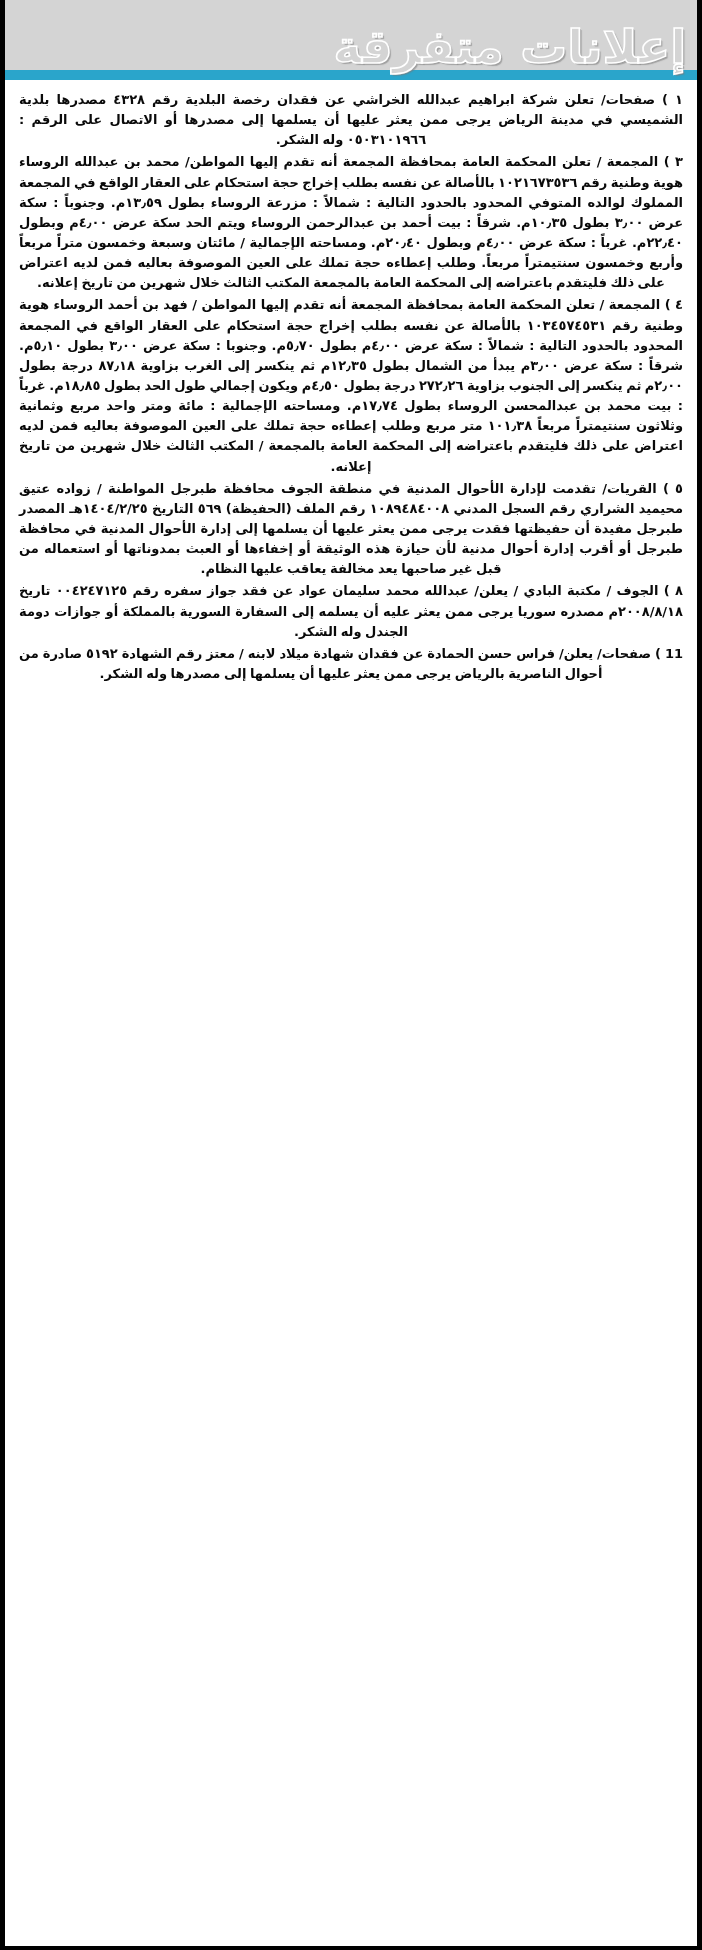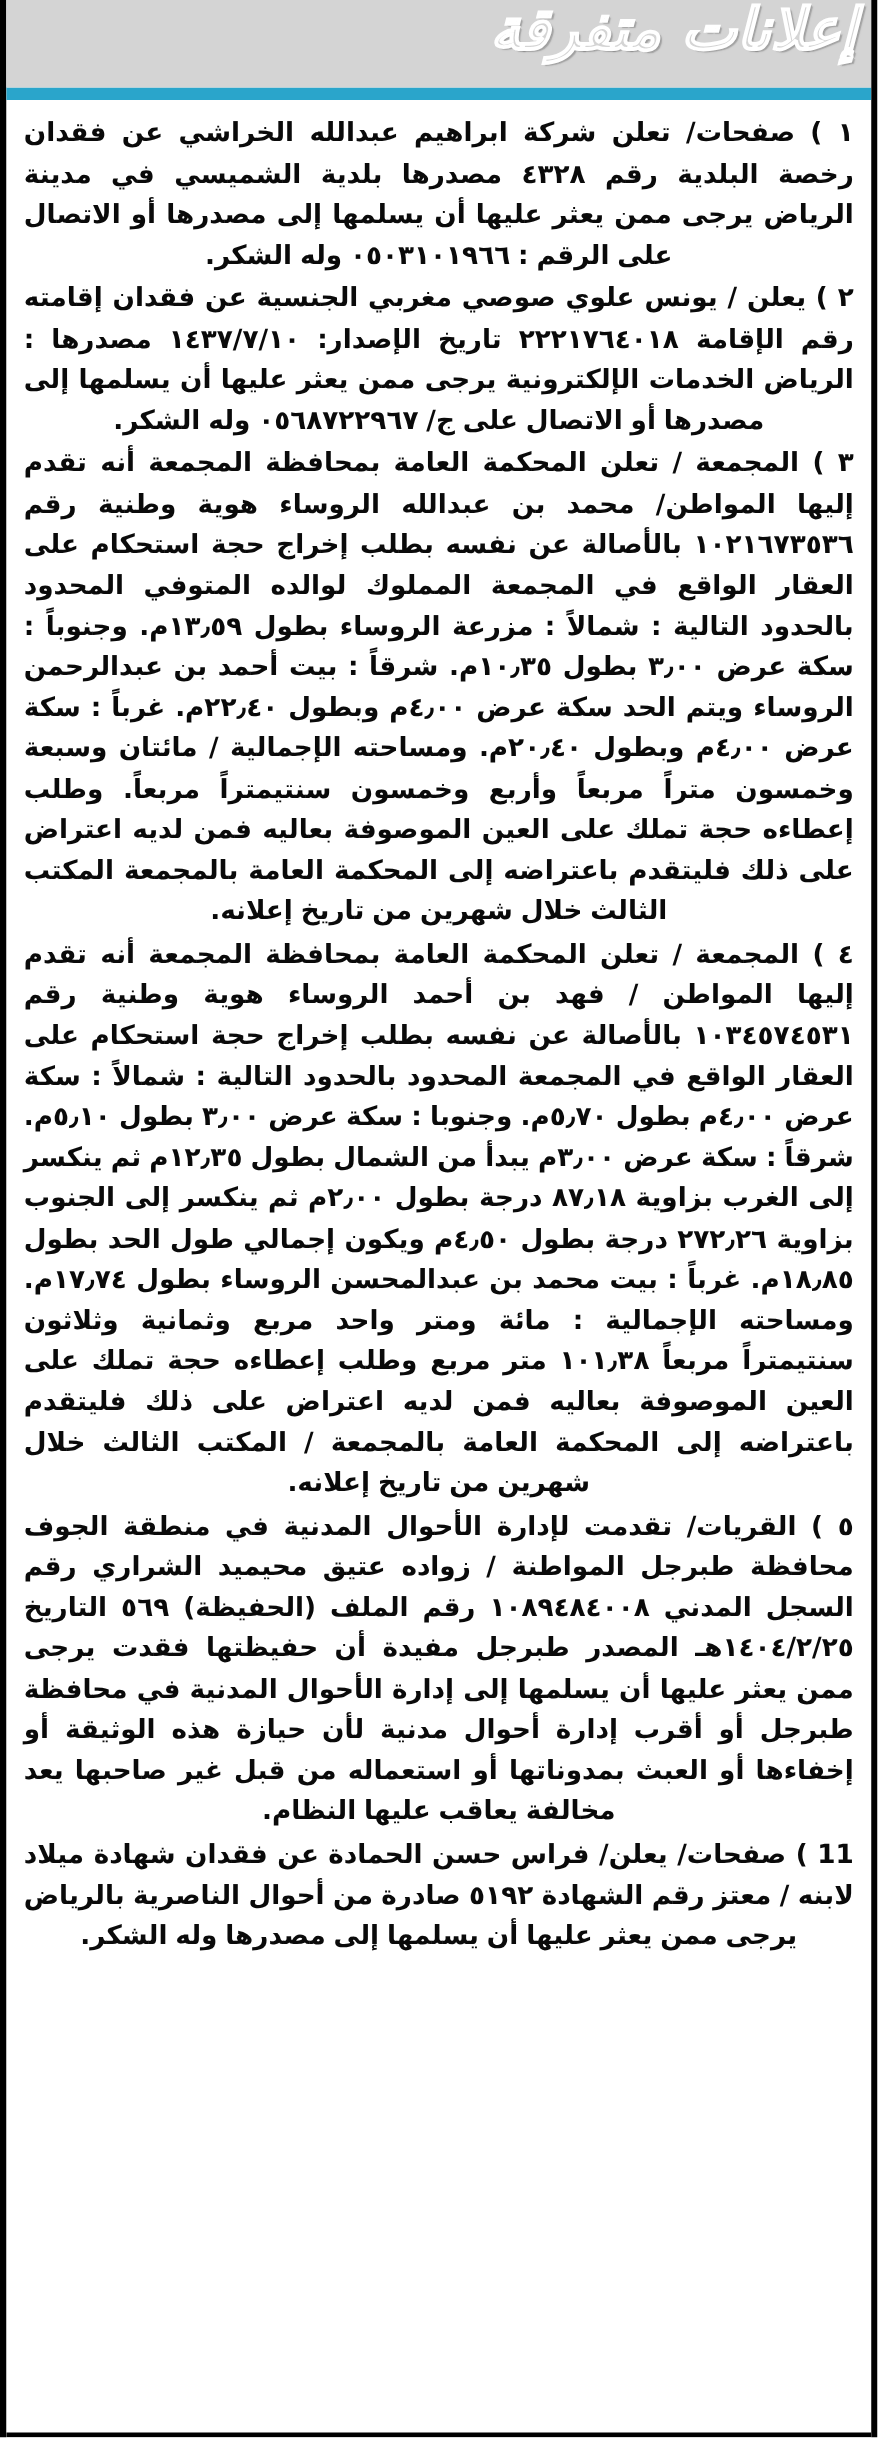--- a/index.html
+++ b/index.html
@@ -24,26 +24,25 @@
     position: relative;
     overflow: hidden;
   }
 
   
   .masthead {
     background: #d4d4d4;
     height: 70px;
     position: relative;
     display: flex;
-    align-items: flex-start;
+    align-items: flex-end;
     justify-content: flex-start;
     padding-right: 14px;
     box-sizing: border-box;
     border-bottom: 0;
-    font-style: italic;
   }
   .masthead-title {
     font-family: "DejaVu Sans", "Liberation Sans", sans-serif;
     font-size: 46px;
     font-weight: bold;
     letter-spacing: 1px;
     color: #d4d4d4;
     -webkit-text-stroke: 1.6px #ffffff;
     text-shadow:
        1px 1px 0 #9a9a9a,
@@ -63,21 +62,21 @@
   
   .ads {
     padding: 10px 14px 14px 14px;
     box-sizing: border-box;
   }
   .ad {
     direction: rtl;
     text-align: justify;
     text-align-last: center;
     font-family: "DejaVu Sans", "Liberation Sans", sans-serif;
-    font-size: 21px;
+    font-size: 13px;
     font-weight: bold;
     line-height: 1.55;
     color: #0a0a0a;
     margin: 0 0 2px 0;
     letter-spacing: -0.2px;
     word-spacing: -1px;
   }
   .ad-num {
     font-weight: bold;
   }
@@ -97,21 +96,21 @@
 <div class="page">
 
   <div class="masthead" style="background: rgb(212, 212, 212);">
     <h1 class="masthead-title" style="color: rgb(212, 212, 212);">إعلانات متفرقة</h1>
   </div>
 
   <div class="accent-bar" style="background: rgb(42, 165, 203);"></div>
 
   <div class="ads" id="ads-list">
       <p class="ad"><span class="ad-num">١ )</span> <span class="ad-text">صفحات/ تعلن شركة ابراهيم عبدالله الخراشي عن فقدان رخصة البلدية رقم ٤٣٢٨ مصدرها بلدية الشميسي في مدينة الرياض يرجى ممن يعثر عليها أن يسلمها إلى مصدرها أو الاتصال على الرقم : ٠٥٠٣١٠١٩٦٦ وله الشكر.</span></p>
-      <p class="ad"><span class="ad-num">٢ )</span> <span class="ad-text">يعلن / يونس علوي صوصي مغربي الجنسية عن فقدان إقامته رقم الإقامة ٢٢٢١٧٦٤٠١٨ تاريخ الإصدار: ١٤٣٧/٧/١٠ مصدرها : الرياض الخدمات الإلكترونية يرجى ممن يعثر عليها أن يسلمها إلى مصدرها أو الاتصال على ج/ ٠٥٦٨٧٢٢٩٦٧ وله الشكر.</span></p>
       <p class="ad"><span class="ad-num">٣ )</span> <span class="ad-text">المجمعة / تعلن المحكمة العامة بمحافظة المجمعة أنه تقدم إليها المواطن/ محمد بن عبدالله الروساء هوية وطنية رقم ١٠٢١٦٧٣٥٣٦ بالأصالة عن نفسه بطلب إخراج حجة استحكام على العقار الواقع في المجمعة المملوك لوالده المتوفي المحدود بالحدود التالية : شمالاً : مزرعة الروساء بطول ١٣٫٥٩م. وجنوباً : سكة عرض ٣٫٠٠ بطول ١٠٫٣٥م. شرقاً : بيت أحمد بن عبدالرحمن الروساء ويتم الحد سكة عرض ٤٫٠٠م وبطول ٢٢٫٤٠م. غرباً : سكة عرض ٤٫٠٠م وبطول ٢٠٫٤٠م. ومساحته الإجمالية / مائتان وسبعة وخمسون متراً مربعاً وأربع وخمسون سنتيمتراً مربعاً. وطلب إعطاءه حجة تملك على العين الموصوفة بعاليه فمن لديه اعتراض على ذلك فليتقدم باعتراضه إلى المحكمة العامة بالمجمعة المكتب الثالث خلال شهرين من تاريخ إعلانه.</span></p>
       <p class="ad"><span class="ad-num">٤ )</span> <span class="ad-text">المجمعة / تعلن المحكمة العامة بمحافظة المجمعة أنه تقدم إليها المواطن / فهد بن أحمد الروساء هوية وطنية رقم ١٠٣٤٥٧٤٥٣١ بالأصالة عن نفسه بطلب إخراج حجة استحكام على العقار الواقع في المجمعة المحدود بالحدود التالية : شمالاً : سكة عرض ٤٫٠٠م بطول ٥٫٧٠م. وجنوبا : سكة عرض ٣٫٠٠ بطول ٥٫١٠م. شرقاً : سكة عرض ٣٫٠٠م يبدأ من الشمال بطول ١٢٫٣٥م ثم ينكسر إلى الغرب بزاوية ٨٧٫١٨ درجة بطول ٢٫٠٠م ثم ينكسر إلى الجنوب بزاوية ٢٧٢٫٢٦ درجة بطول ٤٫٥٠م ويكون إجمالي طول الحد بطول ١٨٫٨٥م. غرباً : بيت محمد بن عبدالمحسن الروساء بطول ١٧٫٧٤م. ومساحته الإجمالية : مائة ومتر واحد مربع وثمانية وثلاثون سنتيمتراً مربعاً ١٠١٫٣٨ متر مربع وطلب إعطاءه حجة تملك على العين الموصوفة بعاليه فمن لديه اعتراض على ذلك فليتقدم باعتراضه إلى المحكمة العامة بالمجمعة / المكتب الثالث خلال شهرين من تاريخ إعلانه.</span></p>
       <p class="ad"><span class="ad-num">٥ )</span> <span class="ad-text">القريات/ تقدمت لإدارة الأحوال المدنية في منطقة الجوف محافظة طبرجل المواطنة / زواده عتيق محيميد الشراري رقم السجل المدني ١٠٨٩٤٨٤٠٠٨ رقم الملف (الحفيظة) ٥٦٩ التاريخ ١٤٠٤/٢/٢٥هـ المصدر طبرجل مفيدة أن حفيظتها فقدت يرجى ممن يعثر عليها أن يسلمها إلى إدارة الأحوال المدنية في محافظة طبرجل أو أقرب إدارة أحوال مدنية لأن حيازة هذه الوثيقة أو إخفاءها أو العبث بمدوناتها أو استعماله من قبل غير صاحبها يعد مخالفة يعاقب عليها النظام.</span></p>
+      <p class="ad"><span class="ad-num">٨ )</span> <span class="ad-text">الجوف / مكتبة البادي / يعلن/ عبدالله محمد سليمان عواد عن فقد جواز سفره رقم ٠٠٤٢٤٧١٢٥ تاريخ ٢٠٠٨/٨/١٨م مصدره سوريا يرجى ممن يعثر عليه أن يسلمه إلى السفارة السورية بالمملكة أو جوازات دومة الجندل وله الشكر.</span></p>
       <p class="ad"><span class="ad-num">11 )</span> <span class="ad-text">صفحات/ يعلن/ فراس حسن الحمادة عن فقدان شهادة ميلاد لابنه / معتز رقم الشهادة ٥١٩٢ صادرة من أحوال الناصرية بالرياض يرجى ممن يعثر عليها أن يسلمها إلى مصدرها وله الشكر.</span></p>
     </div>
 
   <div class="bottom-rule"></div>
 </div>
 
 </body></html>

